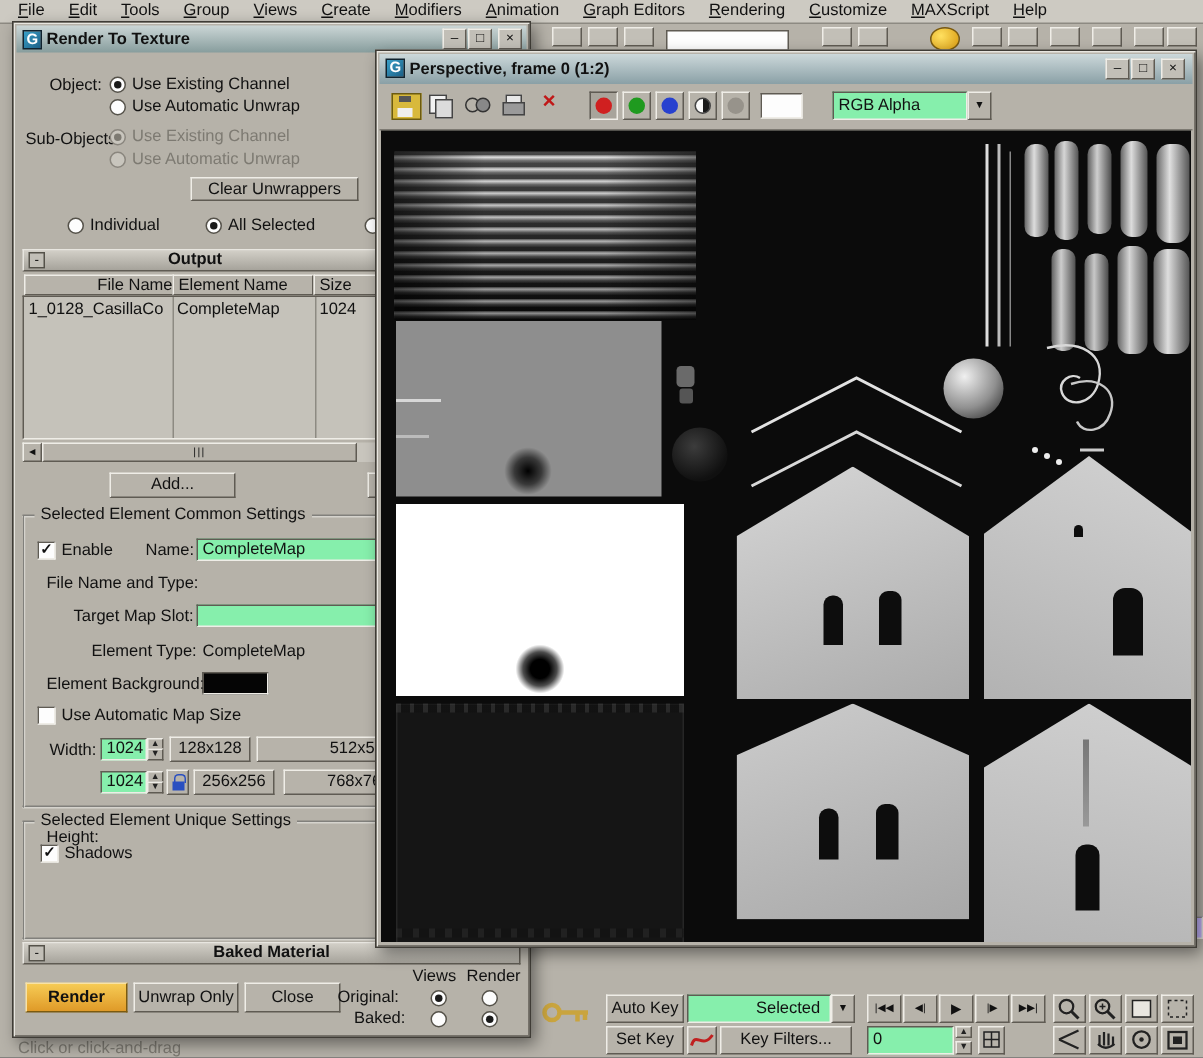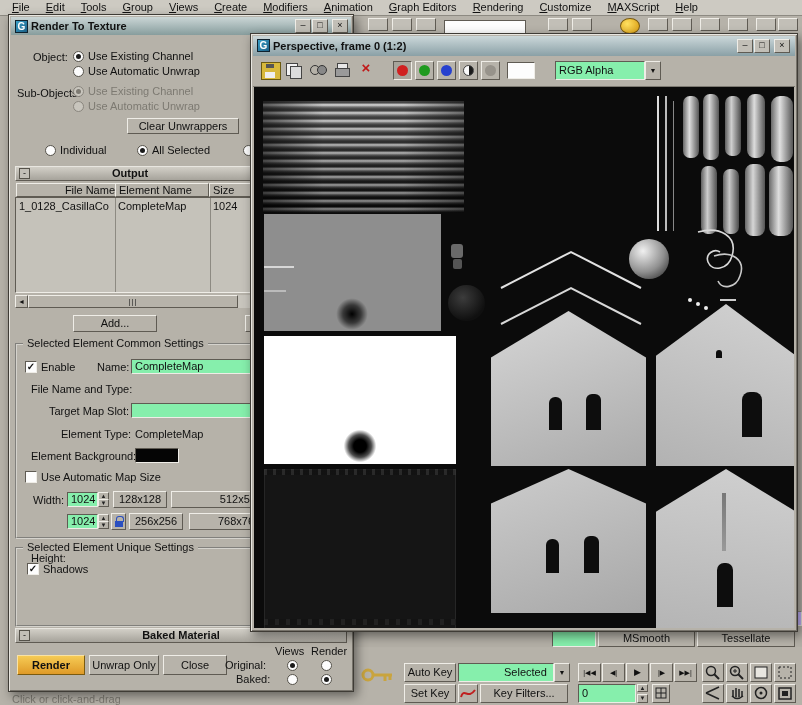--- a/index.html
+++ b/index.html
@@ -65,25 +65,20 @@
     <div class="ticon" style="left:572px;top:2px;"></div>
     <div class="abs" style="left:620px;top:2px;width:18px;height:14px;border-radius:50%;background:radial-gradient(circle at 35% 35%,#ffe060,#d89a10);border:1px solid #7a5a10;"></div>
     <div class="ticon" style="left:648px;top:2px;"></div>
     <div class="ticon" style="left:672px;top:2px;"></div>
     <div class="ticon" style="left:700px;top:2px;"></div>
     <div class="ticon" style="left:728px;top:2px;"></div>
     <div class="ticon" style="left:756px;top:2px;"></div>
     <div class="ticon" style="left:778px;top:2px;"></div>
   </div>
 
-  <div class="abs" style="left:346px;top:630px;width:456px;height:17px;background:#b3afa6;">
-    <div class="fld" style="left:206px;top:0;width:44px;height:17px;"></div>
-    <div class="b" style="left:252px;top:0;width:97px;height:17px;">MSmooth</div>
-    <div class="b" style="left:351px;top:0;width:98px;height:17px;">Tessellate</div>
-  </div>
 
   <div class="abs" style="left:346px;top:611px;width:456px;height:15px;background:#c4b5fd;border:1px solid;border-color:#8d8a82 #e8e6e0 #e8e6e0 #8d8a82;box-sizing:border-box;">
     <div class="abs" style="left:0;bottom:1px;width:300px;height:5px;background:repeating-linear-gradient(90deg,#8f8c84 0 1px,transparent 1px 5.3px);"></div>
     <span class="lbl" style="left:48px;top:0;width:20px;text-align:center;">70</span>
     <span class="lbl" style="left:100px;top:0;width:20px;text-align:center;">80</span>
     <span class="lbl" style="left:152px;top:0;width:20px;text-align:center;">90</span>
     <span class="lbl" style="left:200px;top:0;width:24px;text-align:center;">100</span>
   </div>
 
   <div class="abs" style="left:0;top:662px;width:802px;height:43px;background:#b6b2a9;">

